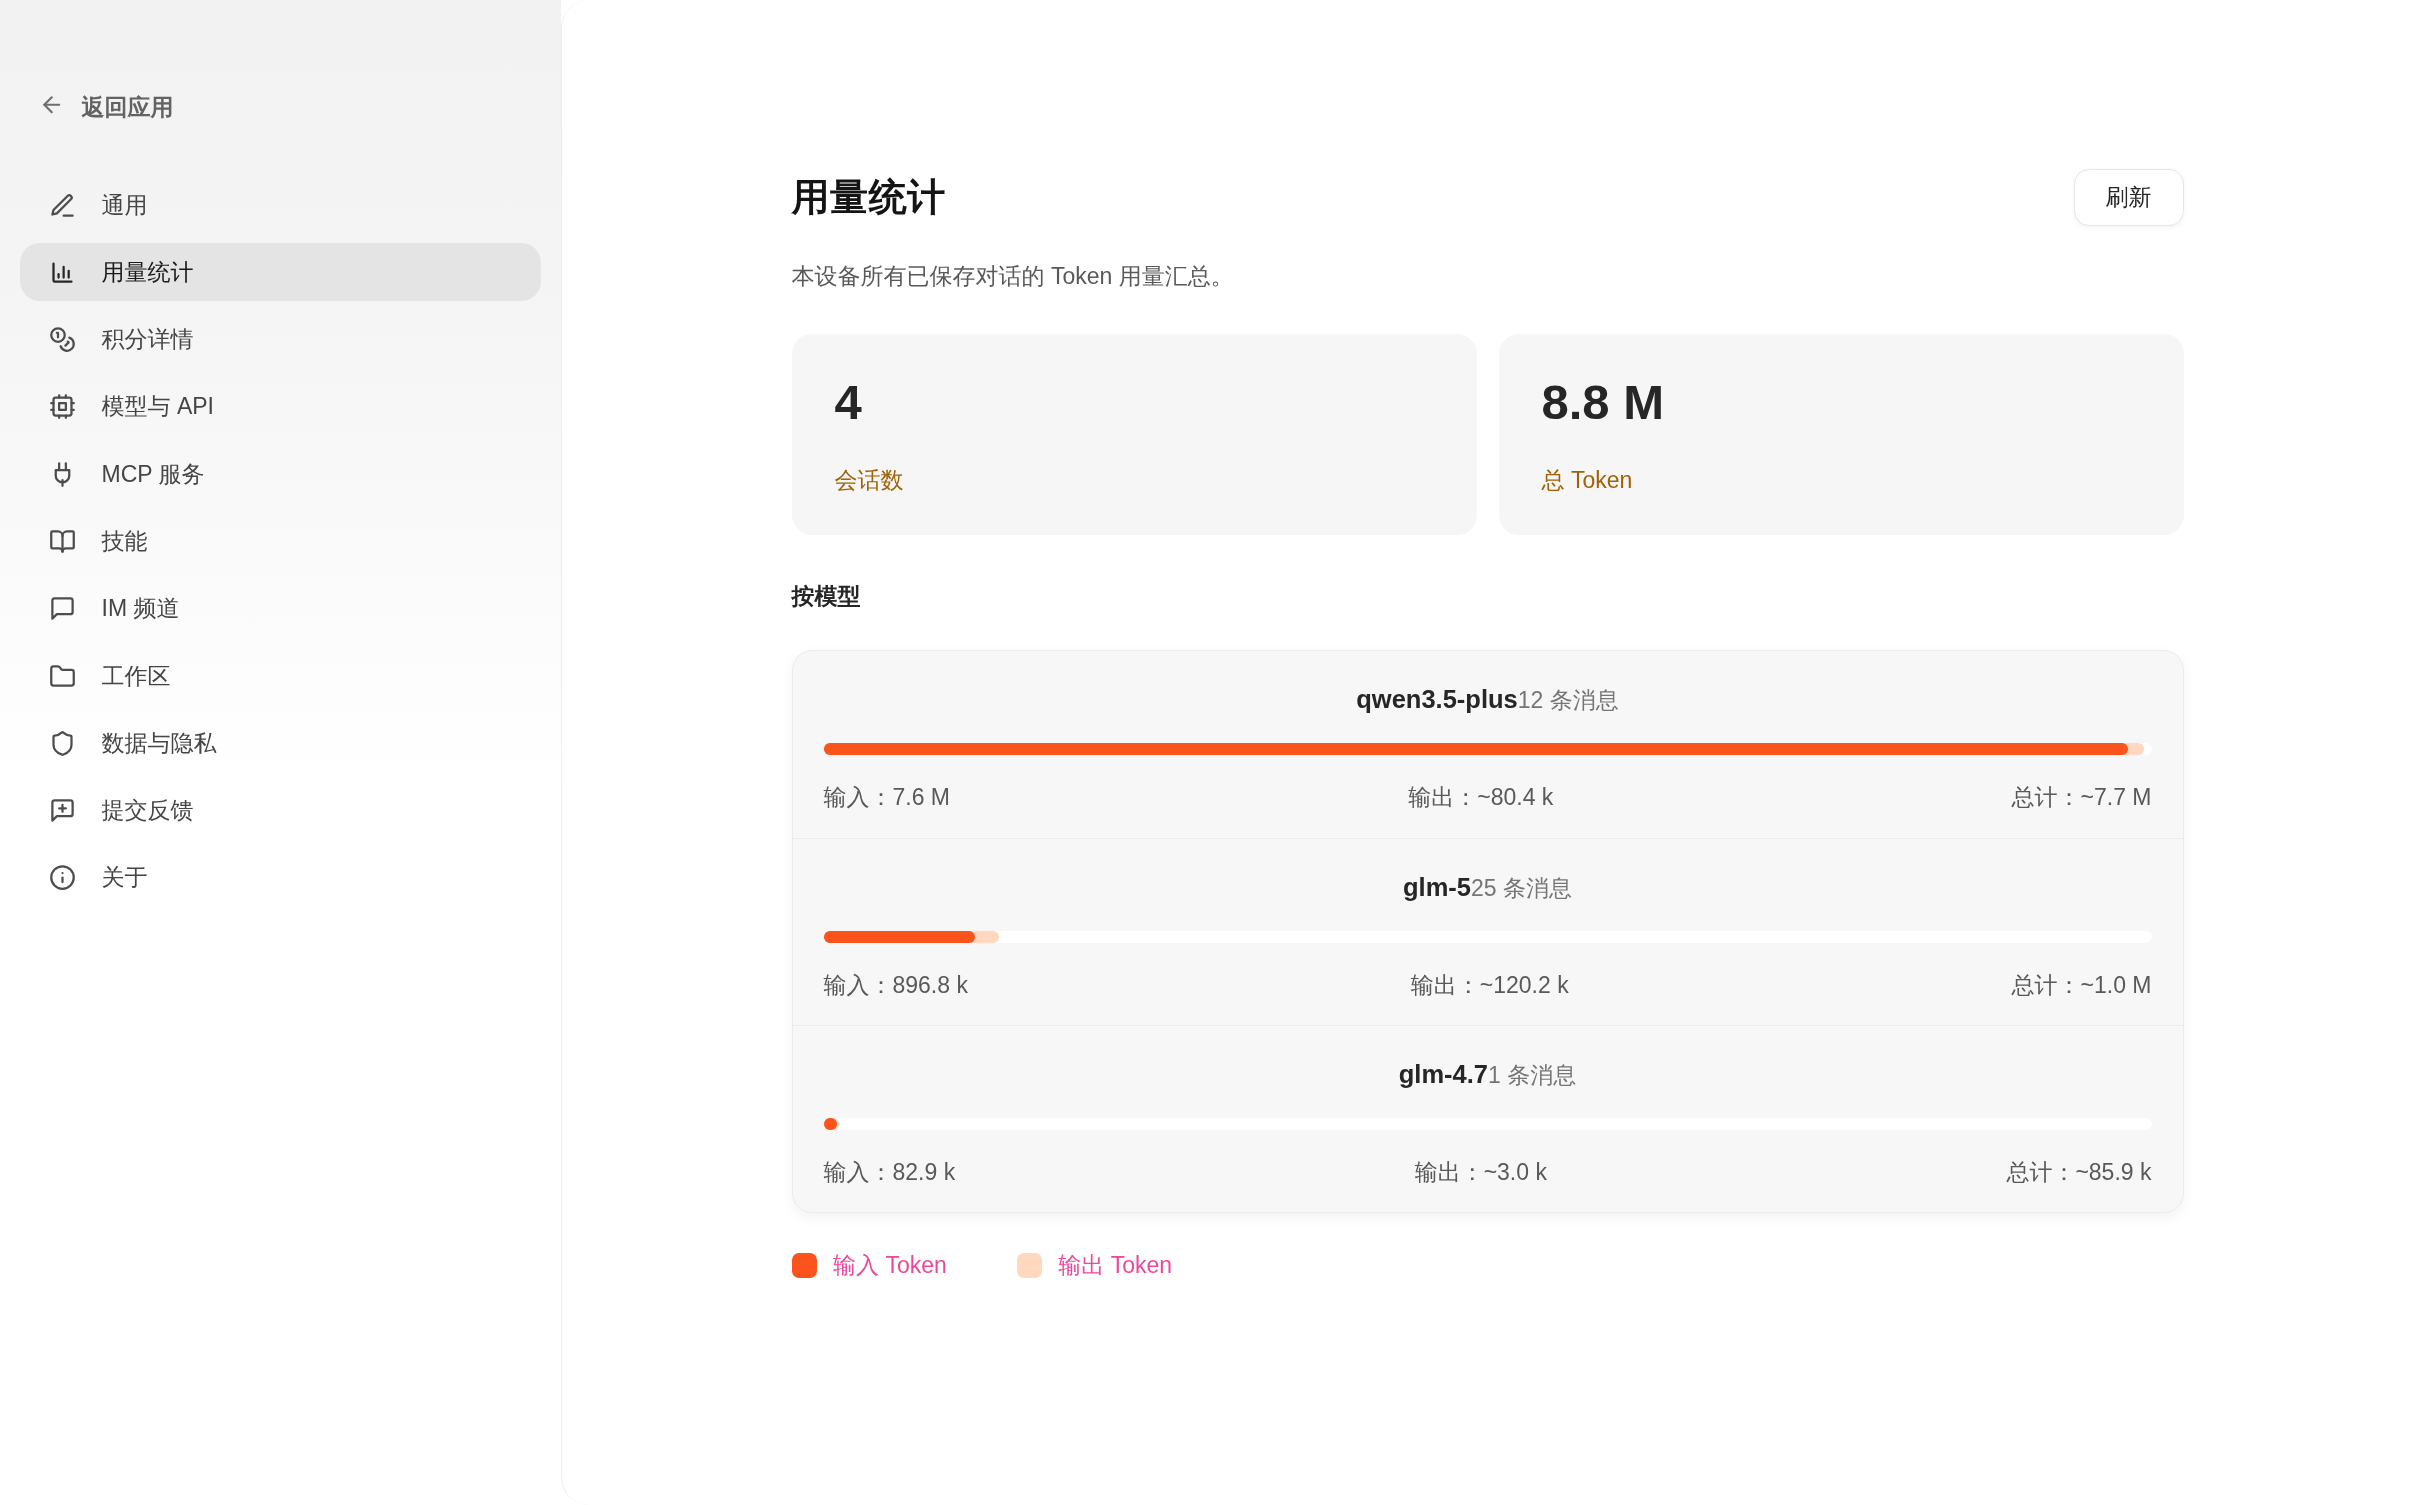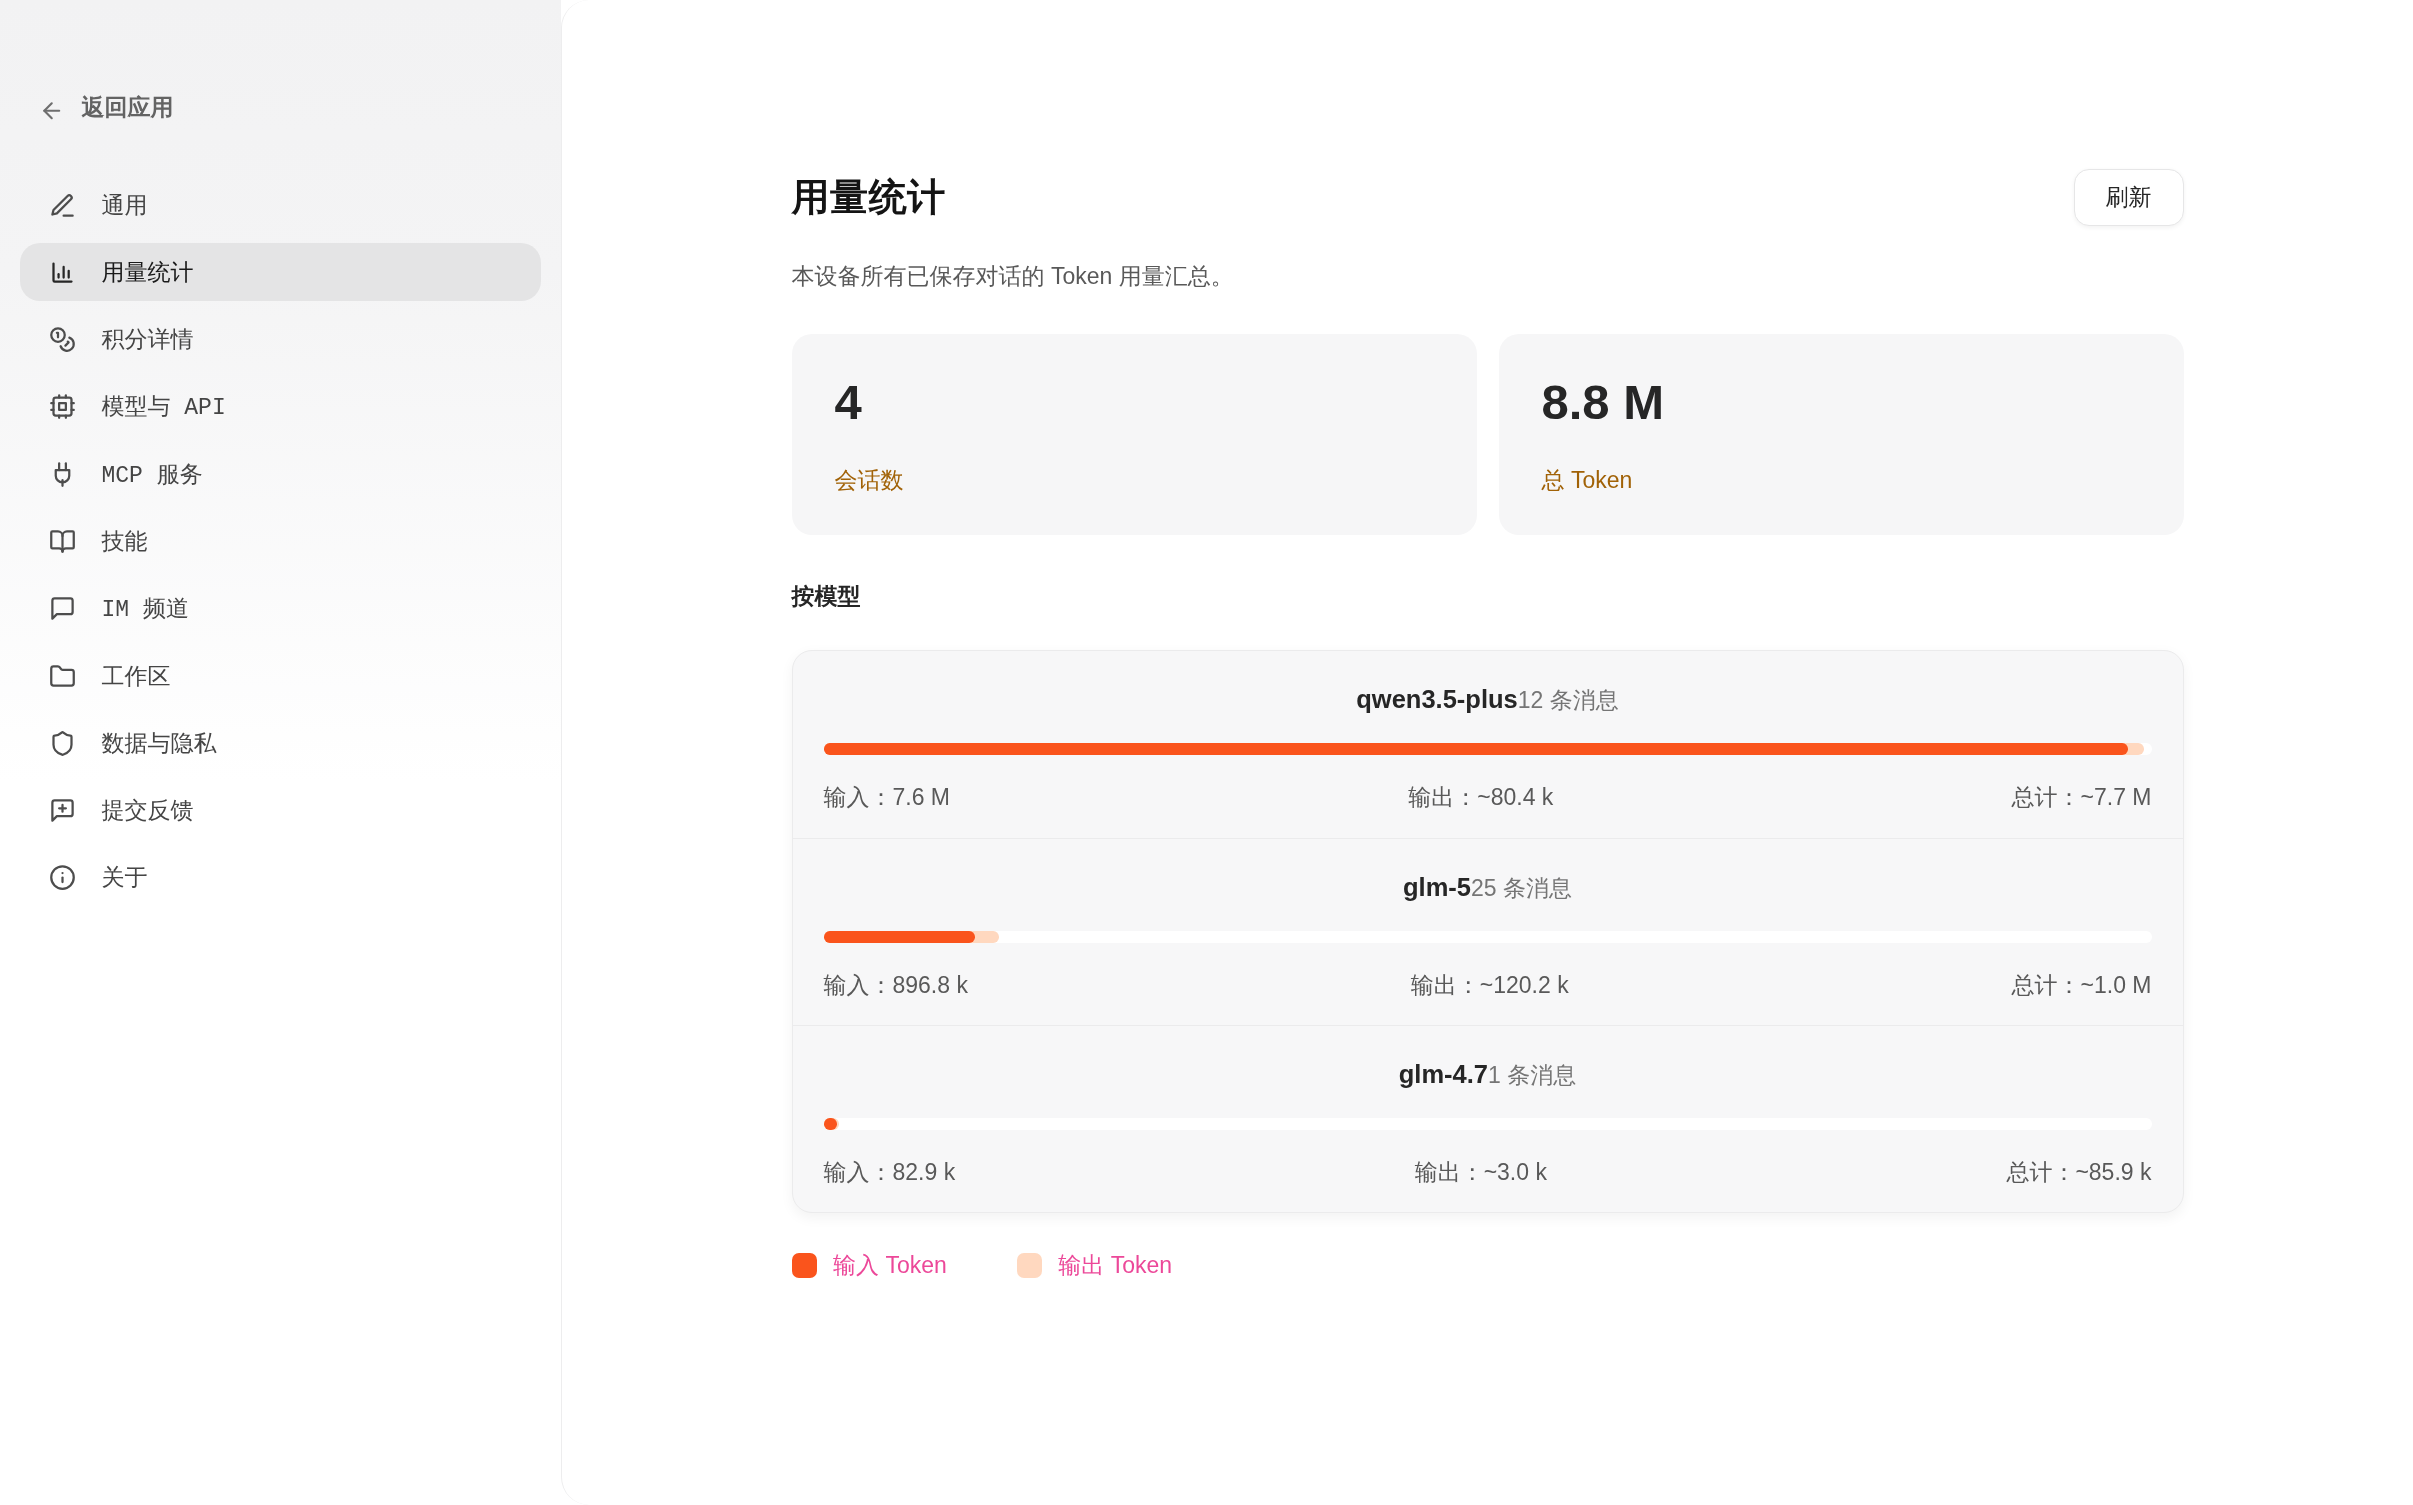--- a/index.html
+++ b/index.html
@@ -11,32 +11,32 @@
   }
   .app { display: flex; width: 2413px; height: 1505px; }
 
   
   .sidebar {
     width: 561px; flex: 0 0 561px; height: 100%;
     background: linear-gradient(180deg, #f2f2f3 0%, #f4f4f5 18%, #ffffff 52%, #ffffff 100%);
     padding: 0 20px;
   }
   .back-row {
-    display: flex; align-items: flex-end; gap: 17.4px;
+    display: flex; align-items: flex-start; gap: 17.4px;
     margin: 92px 0 0 18.6px;
     font-size: 23px; font-weight: 600; color: #636363;
     cursor: default;
   }
   .back-row svg { width: 25.5px; height: 25.5px; stroke: #6e6e6e; }
   .nav { margin-top: 53px; display: flex; flex-direction: column; }
   .nav-item {
     display: flex; align-items: center; gap: 25.5px;
     height: 58px; margin-bottom: 9.3px; padding: 0 29px;
     border-radius: 20px;
-    font-size: 23px; color: #454545; font-family: Liberation Mono, monospace;
+    font-size: 23px; color: #454545;
   }
   .nav-item .nav-icon { width: 27px; height: 27px; flex: 0 0 27px; display: flex; }
   .nav-item svg { width: 27px; height: 27px; stroke: #4d4d4d; }
   .nav-item.active { background: #e4e4e5; color: #1a1a1a; font-weight: 500; }
   .nav-item.active svg { stroke: #262626; }
 
   
   .panel {
     flex: 1; height: 100%;
     background: #ffffff;

